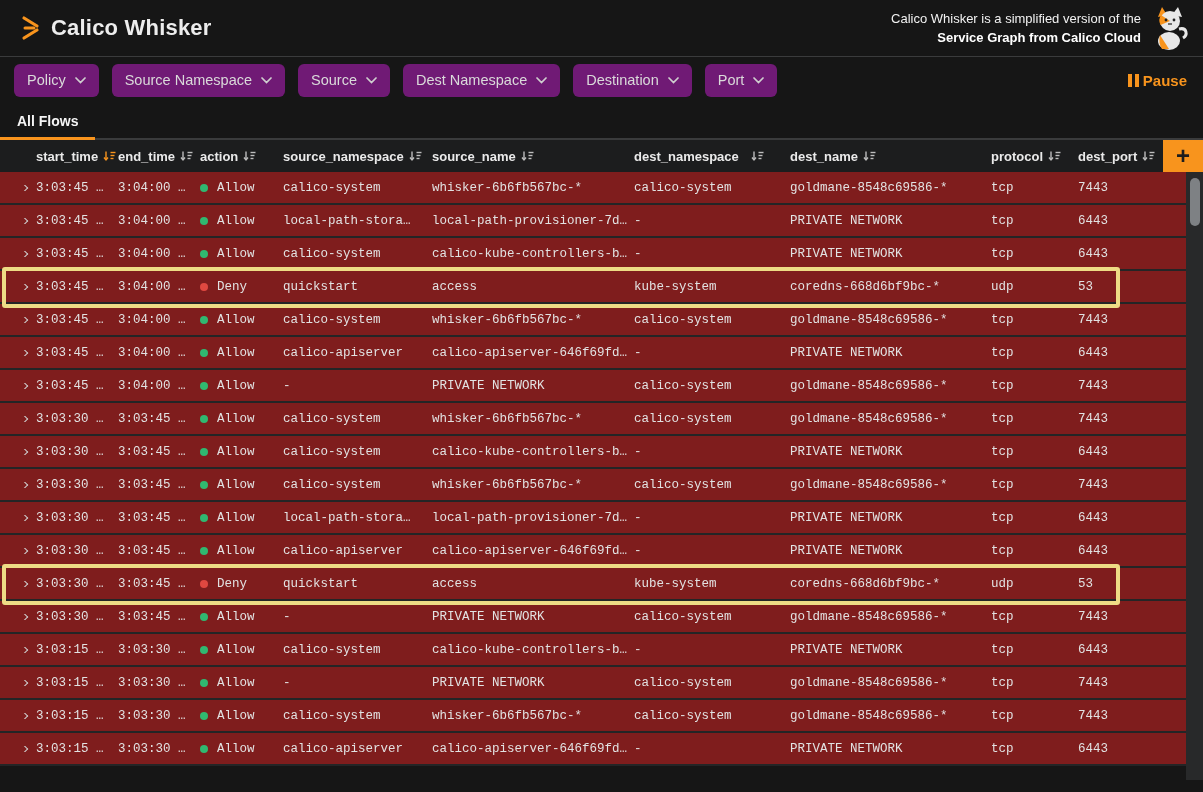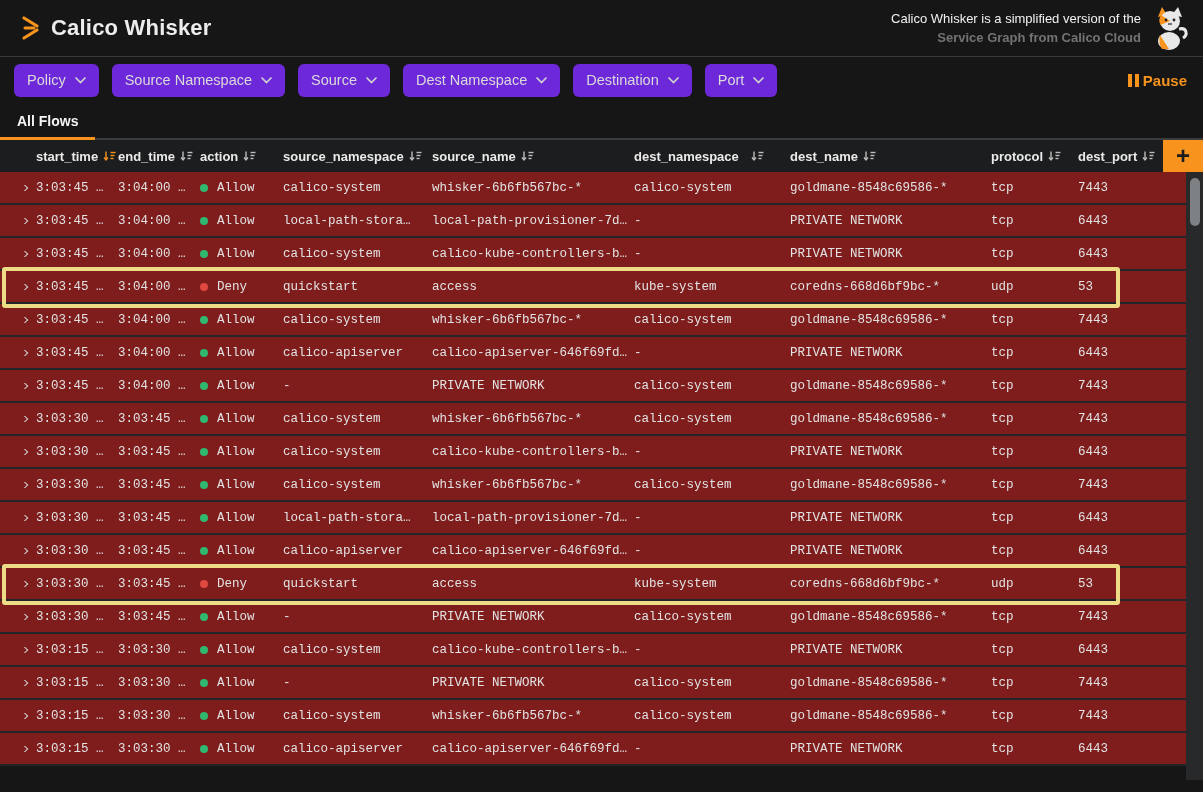--- a/index.html
+++ b/index.html
@@ -14,26 +14,26 @@
   
   .app-header {
     height:57px; display:flex; align-items:center;
     padding:0 14px 0 20px; border-bottom:1px solid #3a3b3c; background:#161616;
   }
   .logo-title { display:flex; align-items:center; gap:7px; }
   .app-title { font-size:22px; font-weight:bold; color:#ededed; letter-spacing:.2px; }
   .header-right { margin-left:auto; display:flex; align-items:center; gap:8px; }
   .tagline { text-align:right; font-size:13px; line-height:1.5; }
   .tagline-text { color:#f2f2f2; }
-  .tagline-link { color:#737373; font-weight:bold; cursor:pointer; }
+  .tagline-link { color:#ffffff; font-weight:bold; cursor:pointer; }
 
   
   .filter-bar { height:46px; display:flex; align-items:center; gap:13px; padding:0 16px 0 14px; }
   .filter-btn {
-    background:#6d28d9; color:#dadada; border:none; border-radius:6px;
+    background:#701a75; color:#dadada; border:none; border-radius:6px;
     height:33px; padding:0 13px; display:flex; align-items:center; gap:9px;
     font-size:14.5px; font-family:inherit; cursor:pointer;
   }
   .pause-btn {
     margin-left:auto; display:flex; align-items:center; gap:4px;
     color:#f8941d; font-size:15px; font-weight:bold; cursor:pointer; background:none; border:none;
     font-family:inherit;
   }
   .pause-icon { display:flex; gap:3px; }
   .pause-icon i { display:block; width:4px; height:13px; background:#f8941d; }

